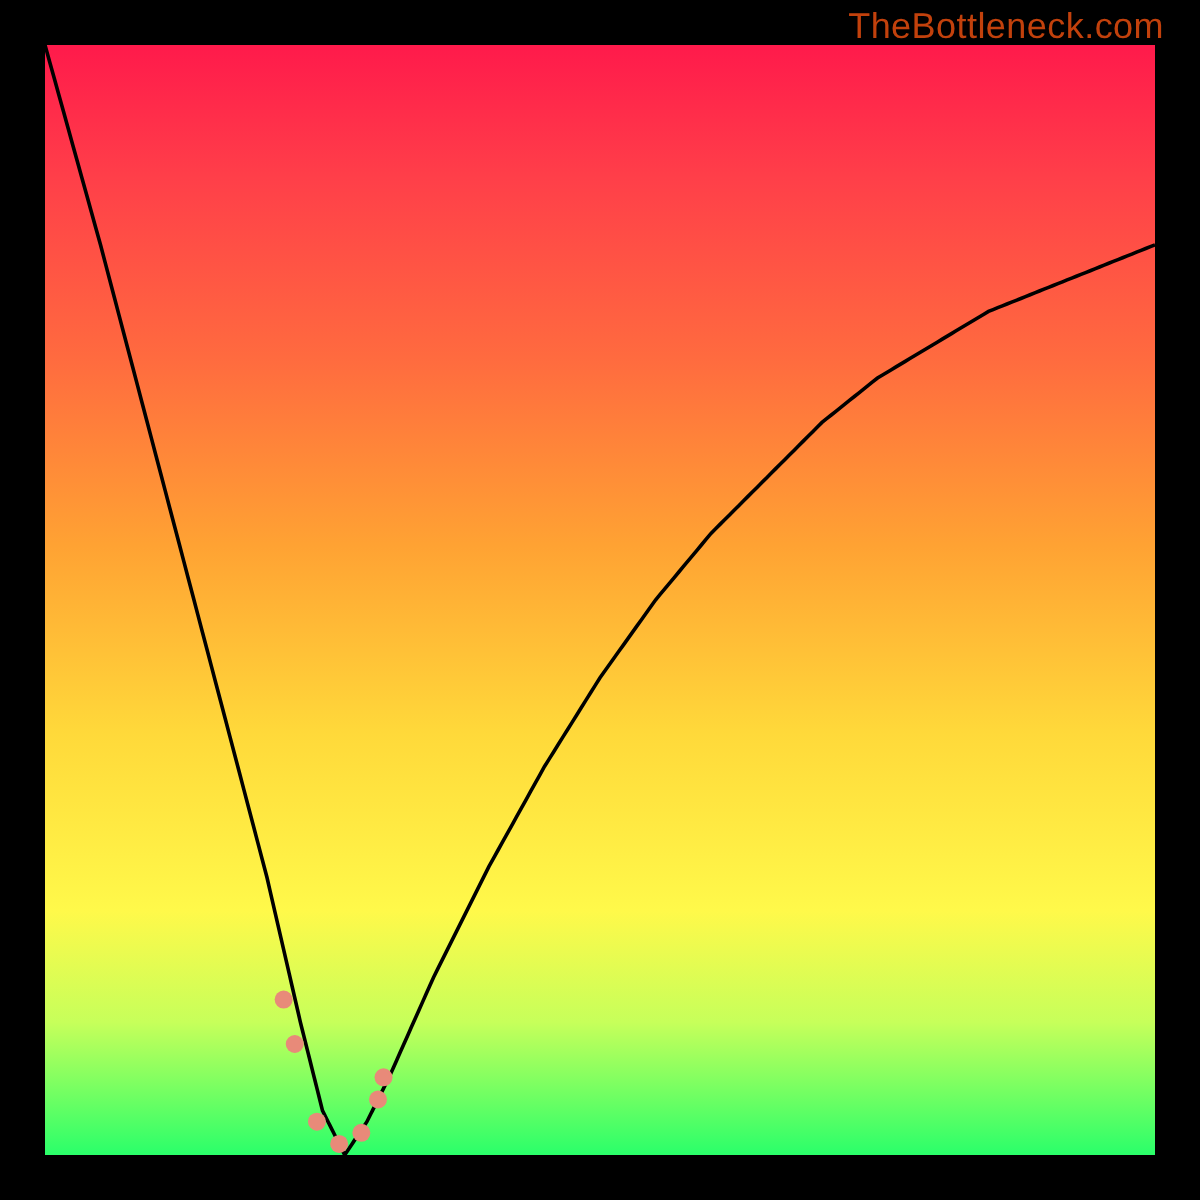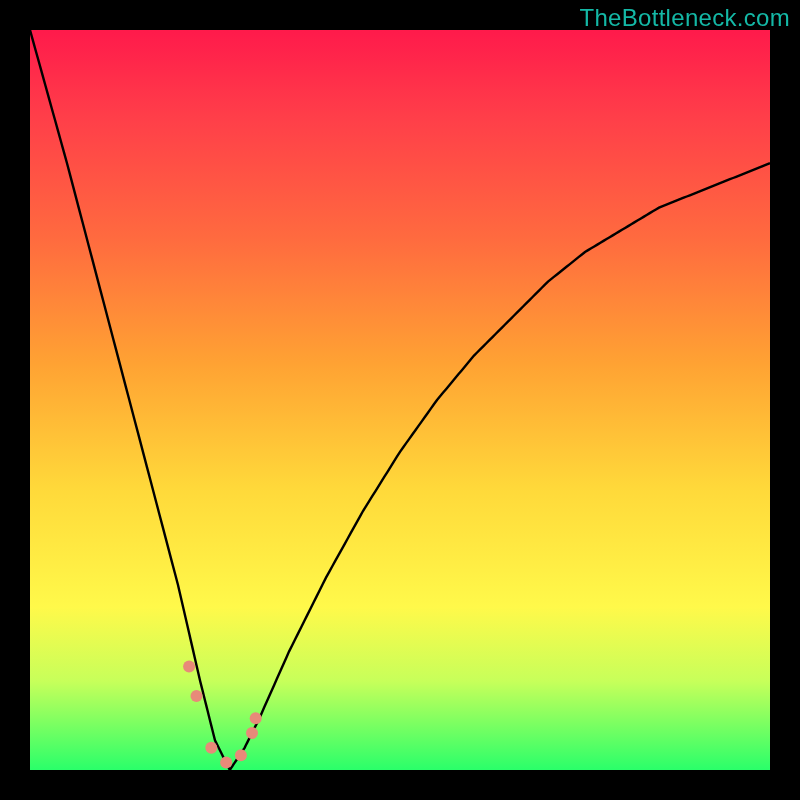--- a/index.html
+++ b/index.html
@@ -31,22 +31,22 @@
       #ffa233 45%,
       #ffd93a 62%,
       #fff94a 78%,
       #c7ff5a 88%,
       #2aff6a 100%
     );
   }
   .watermark {
     position: absolute;
     top: 4px;
-    right: 10px;
-    color: #14b8a6;
+    right: 24px;
+    color: #c2410c;
     font-size: 24px;
     font-weight: 500;
     letter-spacing: 0.3px;
     user-select: none;
   }
   svg.curves {
     position: absolute;
     left: 0;
     top: 0;
     width: 740px;

